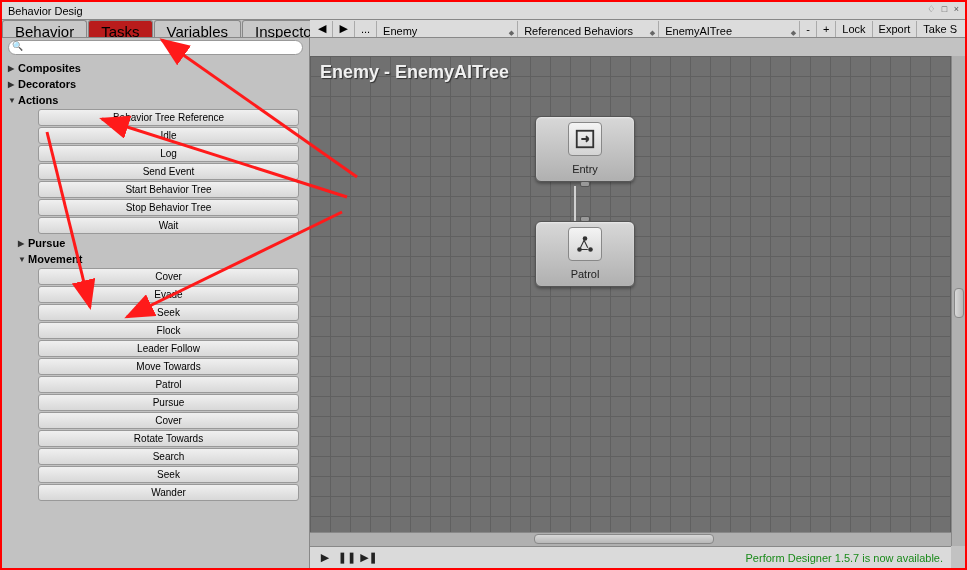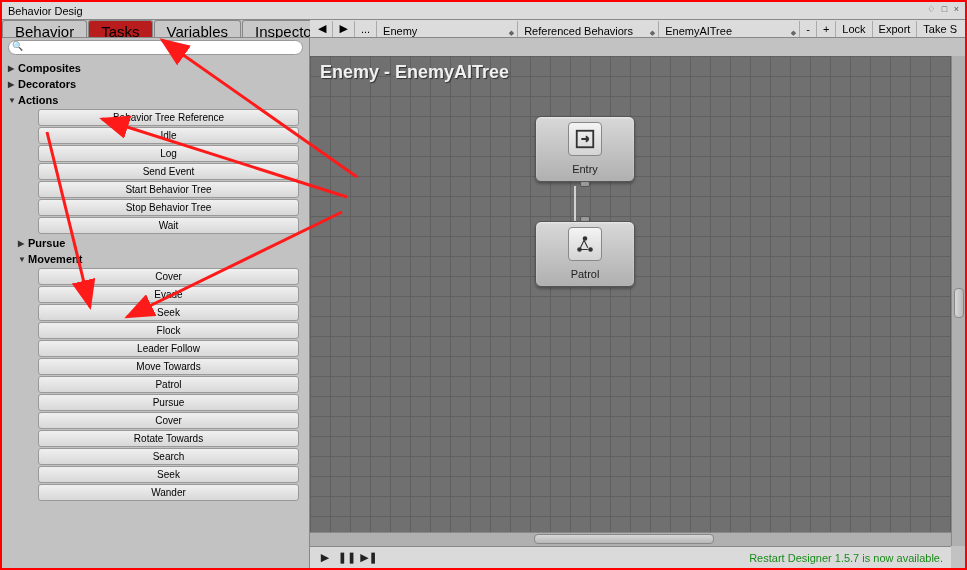--- a/index.html
+++ b/index.html
@@ -196,21 +196,21 @@
           <div class="thumb"></div>
         </div>
       <div class="h-scroll">
           <div class="thumb"></div>
         </div>
 
       <div class="play-row">
         <div class="play-btn">▶</div>
         <div class="play-btn">❚❚</div>
         <div class="play-btn">▶❚</div>
-        <div class="status">Restart Designer 1.5.7 is now available.</div>
+        <div class="status">Perform Designer 1.5.7 is now available.</div>
       </div>
     </div>
   </div>
 
   <svg class="anno">
     <defs>
         <marker id="ah" markerWidth="10" markerHeight="8" refX="9" refY="4" orient="auto">
           <polygon points="0 0, 10 4, 0 8" fill="#ff1a1a"></polygon>
         </marker>
       </defs>

